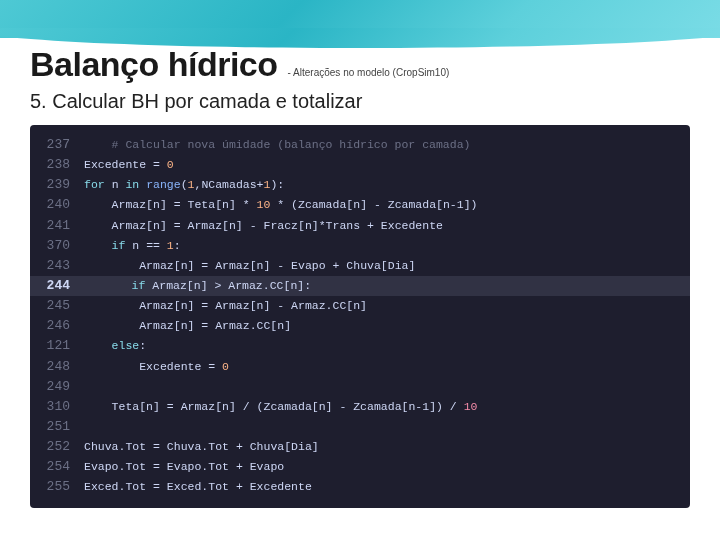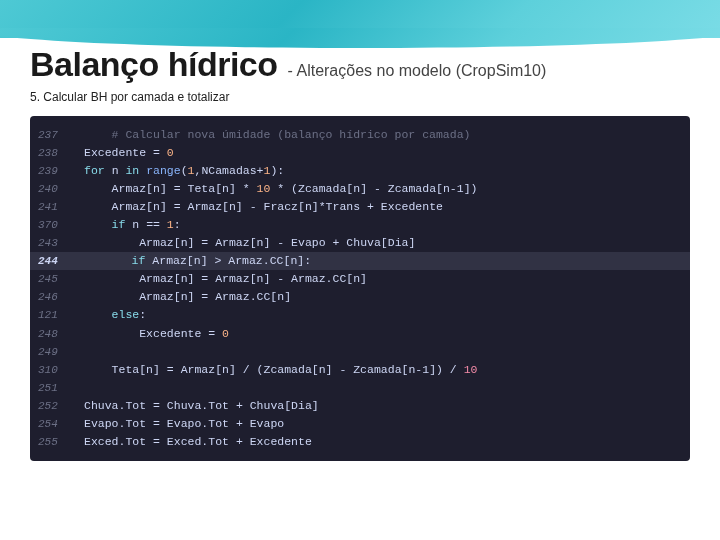--- a/index.html
+++ b/index.html
@@ -50,27 +50,27 @@
 
     .main-title {
       font-size: 34px;
       font-weight: 900;
       color: #1a1a1a;
       font-family: Arial, sans-serif;
       letter-spacing: -0.5px;
     }
 
     .subtitle {
-      font-size: 16px;
+      font-size: 10px;
       color: #444;
       font-family: Arial, sans-serif;
     }
 
     .step-label {
-      font-size: 12px;
+      font-size: 20px;
       color: #222;
       margin-bottom: 12px;
       font-family: Arial, sans-serif;
       font-weight: normal;
     }
 
     
     .code-block {
       background: #1e1e2e;
       border-radius: 4px;
@@ -90,25 +90,24 @@
 
     .code-line.highlighted {
       background: #313244;
       gap: 20px;
     }
 
     .line-num {
       color: #6c7086;
       width: 32px;
       min-width: 32px;
-      text-align: left;
+      text-align: right;
       margin-right: 14px;
       user-select: none;
-      font-size: 11px;
-      font-style: italic;
+      font-size: 13px;
     }
 
     .line-num.bold {
       color: #cdd6f4;
       font-weight: bold;
     }
 
     .code-content {
       white-space: pre;
       color: #cdd6f4;

